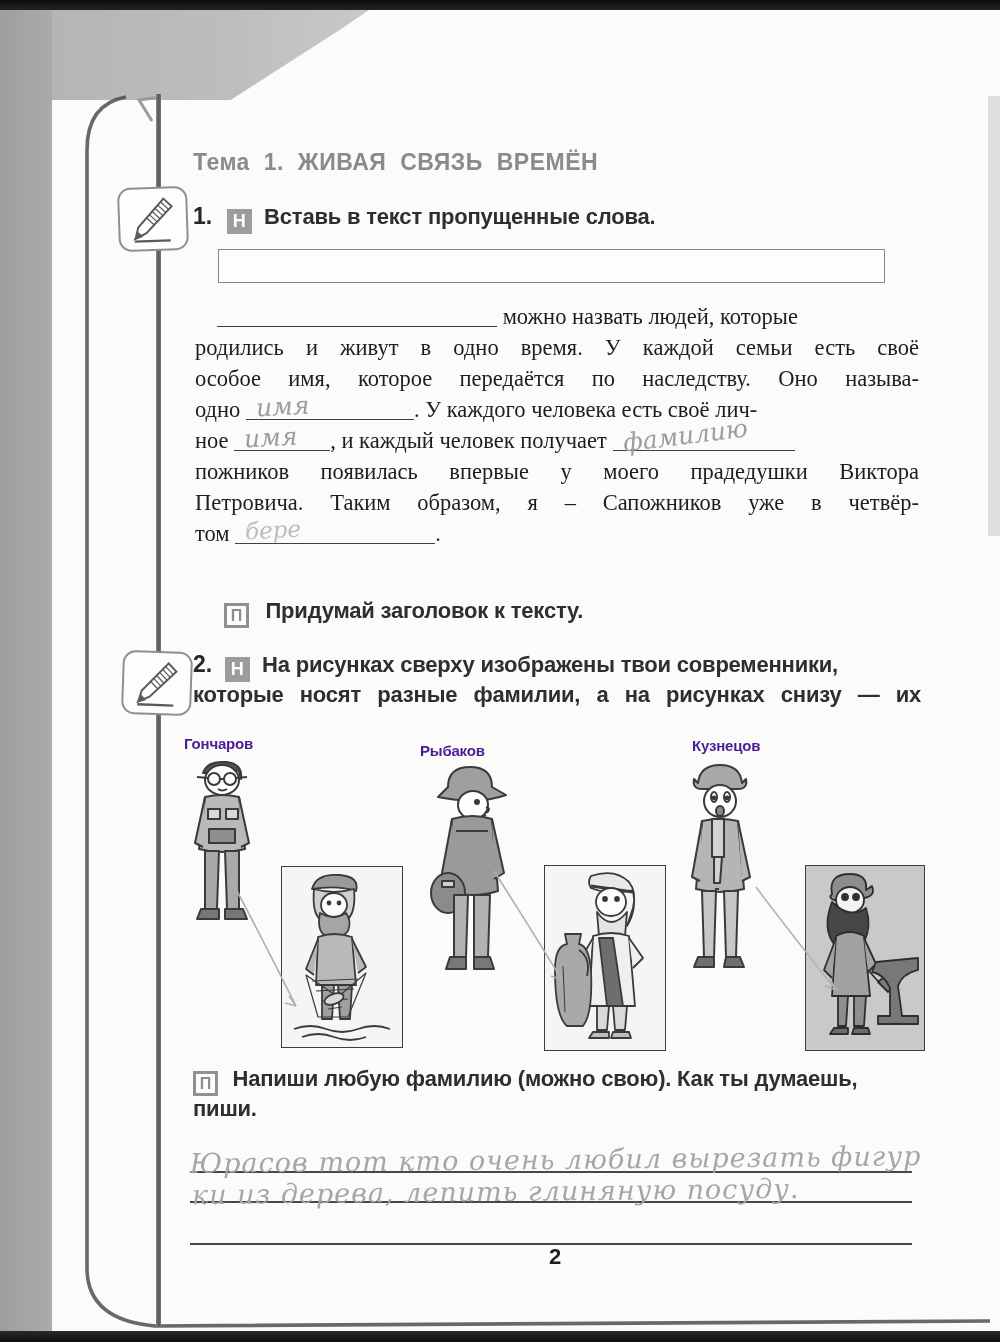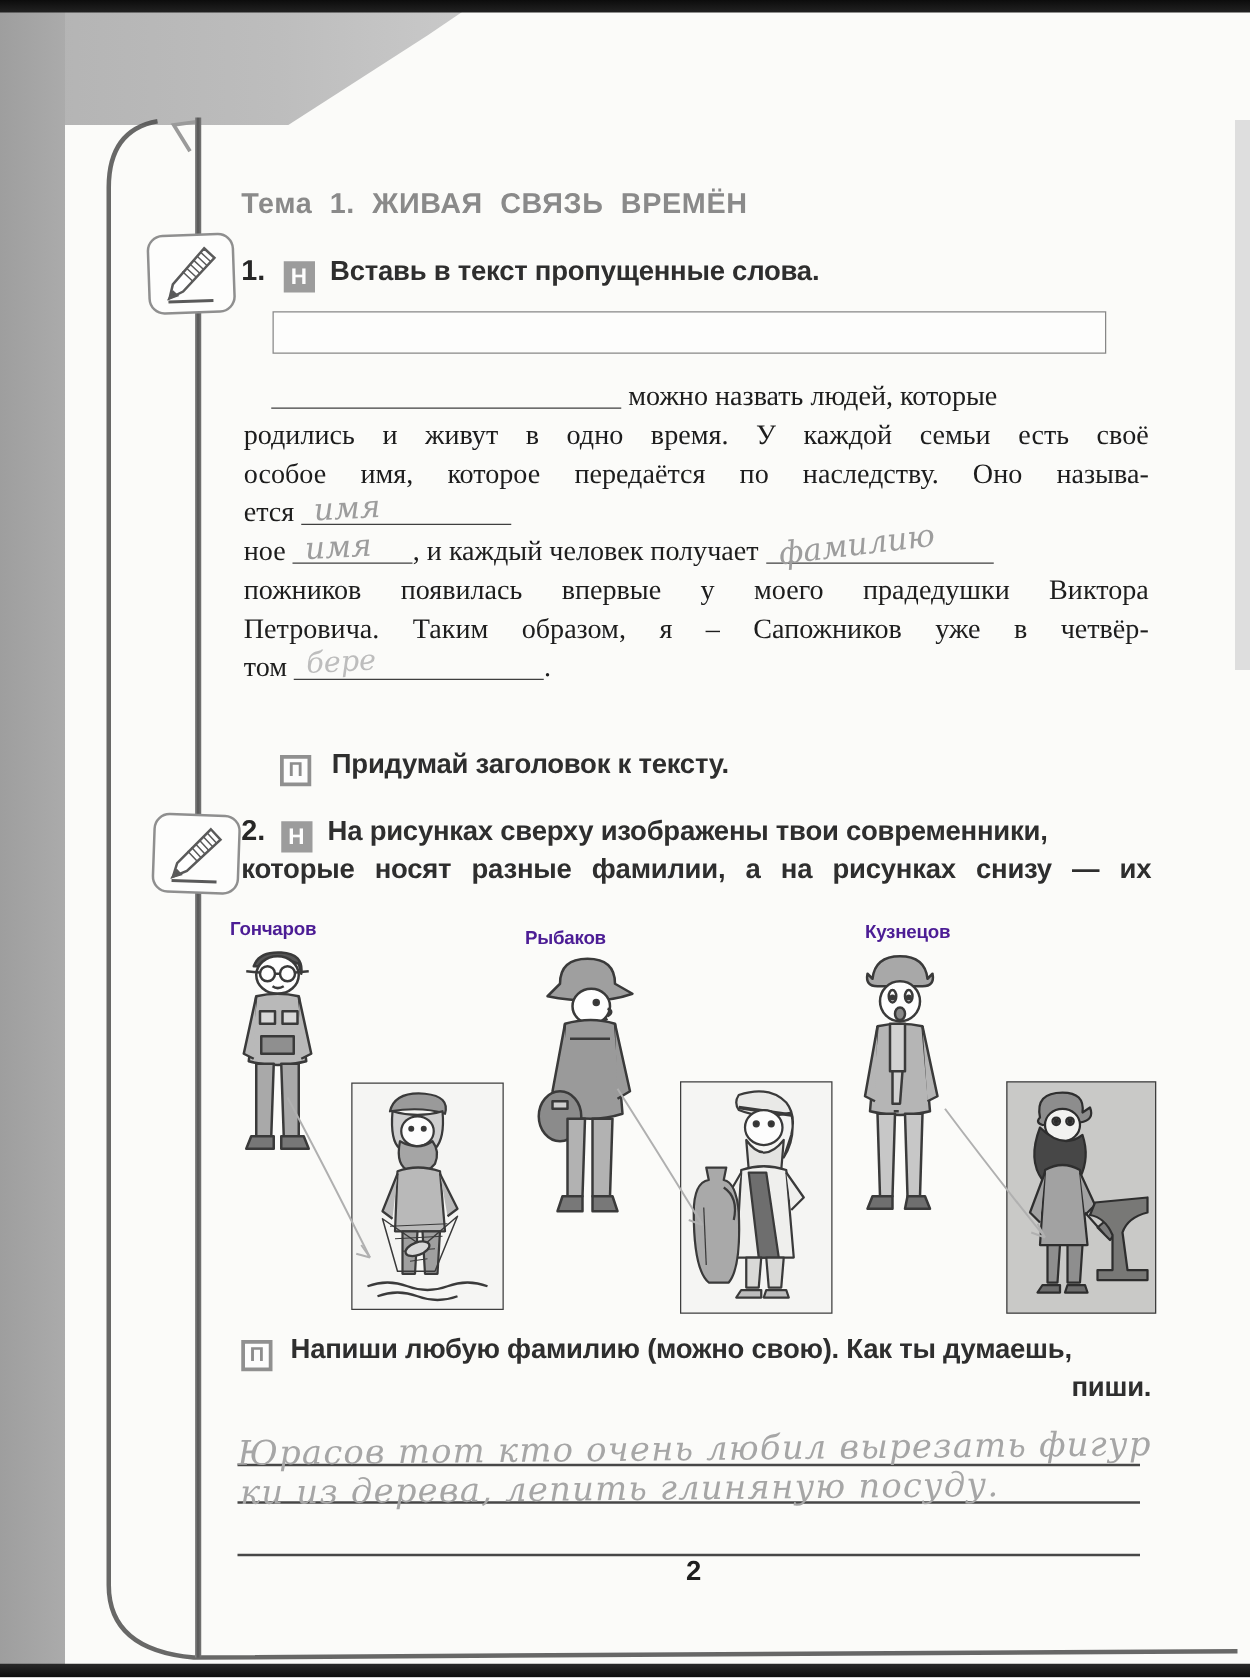--- a/index.html
+++ b/index.html
@@ -20,21 +20,21 @@
   .pencil-box{width:66px;height:60px;background:#fdfdfc;border:2.5px solid #8f8f8f;border-radius:13px;transform:rotate(-2deg);}
   .pencil-box svg{width:100%;height:100%;}
 
   
   .topic{left:193px;top:149px;width:740px;font-size:23px;font-weight:bold;color:#8a8a8a;letter-spacing:.5px;word-spacing:7px;}
   .tasknum{font-weight:bold;font-size:23px;color:#262626;}
   .badge-n{display:inline-block;width:25px;height:25px;background:#9c9c9c;color:#fdfdfd;font-weight:bold;
     font-size:18px;line-height:25px;text-align:center;vertical-align:-3px;}
   .badge-p{display:inline-block;width:19px;height:19px;background:#fdfdfd;border:3px solid #909090;color:#8d8d8d;
     font-weight:bold;font-size:16px;line-height:19px;text-align:center;vertical-align:-3px;}
-  .sans-instr{font-family:"Liberation Sans",sans-serif;font-size:22px;color:#2e2e2e;font-weight:bold;letter-spacing:-.2px;text-align:right;}
+  .sans-instr{font-family:"Liberation Sans",sans-serif;font-size:22px;color:#2e2e2e;font-weight:bold;letter-spacing:-.2px;}
   .sans-line{line-height:26.8px;}
   .just{text-align:justify;text-align-last:justify;}
 
   .title-box{left:218px;top:249px;width:665px;height:32px;background:#fdfdfc;border:1.5px solid #878787;}
 
   
   .para{left:195px;top:301px;width:724px;font-family:"Liberation Serif",serif;font-size:22.5px;color:#1d1d1d;}
   .pline{height:31px;line-height:31px;white-space:nowrap;}
   .pline.just{white-space:normal;}
   .blank{display:inline-block;position:relative;border-bottom:1.6px solid #3f3f3f;height:22px;vertical-align:-3px;}
@@ -104,22 +104,22 @@
   <div class="abs title-box"></div>
 
   <div class="abs para">
     <div class="pline">
       <span style="display:inline-block;width:22px;"></span><span class="blank" style="width:280px;"><span class="hand"></span></span>
       <span>можно назвать людей, которые</span>
     </div>
     <div class="pline just">родились и живут в одно время. У каждой семьи есть своё</div>
     <div class="pline just">особое имя, которое передаётся по наследству. Оно называ-</div>
     <div class="pline">
-      <span>ется</span>
-      <span class="blank" style="width:168px;"><span class="hand">имя</span></span>
+      <span>одно</span>
+      <span class="blank" style="width:168px;"><span class="hand">имя</span></span><span>. У каждого человека есть своё лич-</span>
     </div>
     <div class="pline">
       <span>ное</span>
       <span class="blank" style="width:96px;"><span class="hand">имя</span></span><span>, и каждый человек получает</span>
       <span class="blank" style="width:182px;"><span class="hand hand2">фамилию</span></span>
     </div>
     <div class="pline just">пожников появилась впервые у моего прадедушки Виктора</div>
     <div class="pline just">Петровича. Таким образом, я – Сапожников уже в четвёр-</div>
     <div class="pline">
       <span>том</span>

